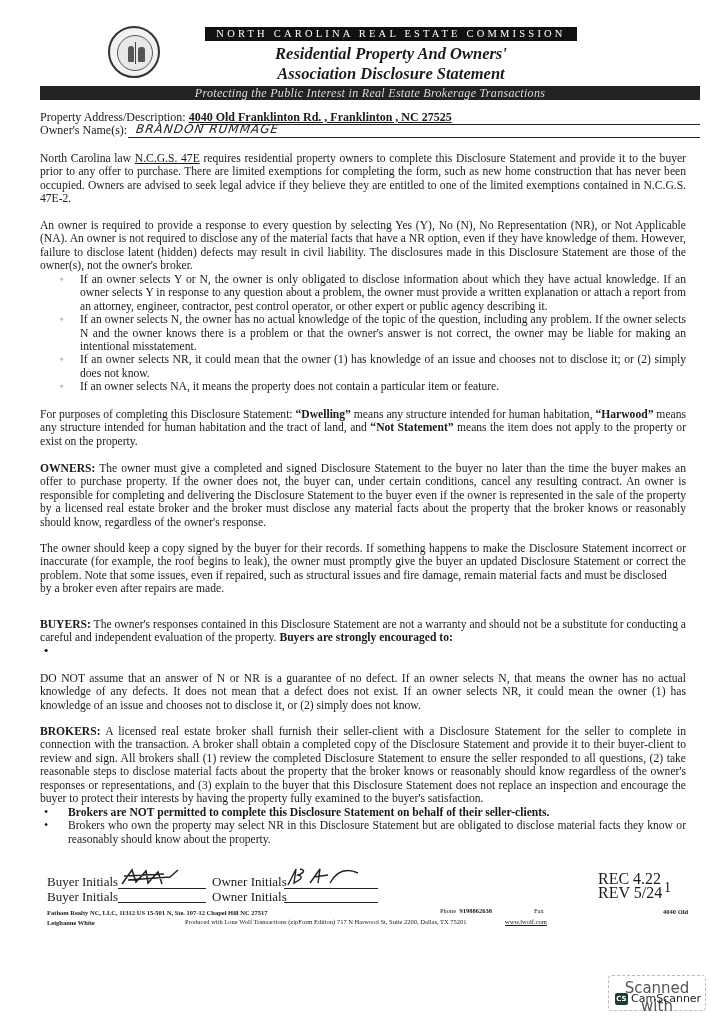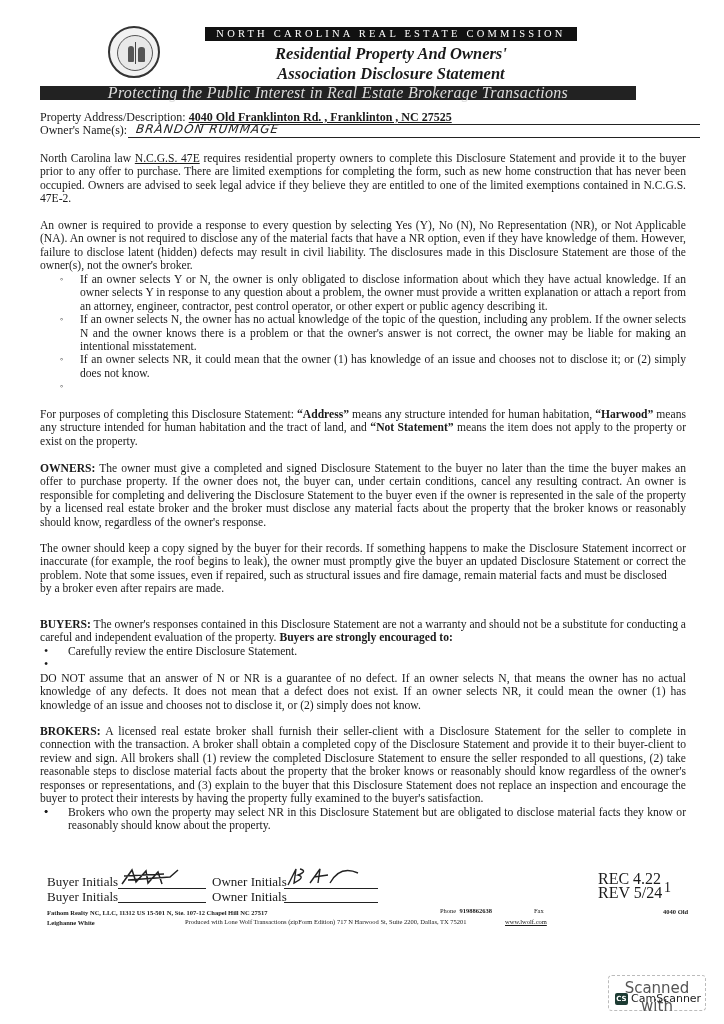--- a/index.html
+++ b/index.html
@@ -23,22 +23,22 @@
     color: #fff; font-size: 10.5px; letter-spacing: 3.2px; text-align: center; line-height: 14px;
     font-family: "Liberation Serif", serif;
   }
   .title {
     position: absolute; left: 205px; width: 372px; text-align: center;
     font-weight: bold; font-style: italic; font-size: 16.5px; line-height: 19px;
   }
   .title.l1 { top: 44px; }
   .title.l2 { top: 64px; }
   .tagline-bar {
-    position: absolute; left: 40px; top: 86px; width: 596px; height: 14px; background: #222;
-    color: #ddd; font-size: 16px; font-style: italic; text-align: center; line-height: 14px;
+    position: absolute; left: 40px; top: 86px; width: 660px; height: 14px; background: #222;
+    color: #ddd; font-size: 12px; font-style: italic; text-align: center; line-height: 14px;
     letter-spacing: 0.3px;
   }
   .row { position: absolute; left: 40px; width: 660px; font-size: 12px; line-height: 13px; white-space: nowrap; }
   .field-line { position: absolute; height: 1px; background: #222; }
   .addr-val { font-weight: bold; text-decoration: underline; }
   .owner-sig {
     position: absolute; left: 136px; top: 122px; font-family: "DejaVu Sans", sans-serif;
     font-style: italic; font-size: 12px; letter-spacing: 1px; color: #222; transform: skewX(-8deg);
   }
   .para {
@@ -99,48 +99,48 @@
 <div class="para" style="top:152px;">
   <span>North Carolina law </span><span class="u">N.C.G.S. 47E</span><span> requires residential property owners to complete this Disclosure Statement and provide it to the buyer prior to any offer to purchase. There are limited exemptions for completing the form, such as new home construction that has never been occupied. Owners are advised to seek legal advice if they believe they are entitled to one of the limited exemptions contained in N.C.G.S. 47E-2.</span>
 </div>
 
 <div class="para" style="top:219px;">An owner is required to provide a response to every question by selecting Yes (Y), No (N), No Representation (NR), or Not Applicable (NA). An owner is not required to disclose any of the material facts that have a NR option, even if they have knowledge of them. However, failure to disclose latent (hidden) defects may result in civil liability. The disclosures made in this Disclosure Statement are those of the owner(s), not the owner's broker.</div>
 
 <div class="bullets" style="top:273px;">
   <div class="bi"><span class="dot">◦</span><span>If an owner selects Y or N, the owner is only obligated to disclose information about which they have actual knowledge. If an owner selects Y in response to any question about a problem, the owner must provide a written explanation or attach a report from an attorney, engineer, contractor, pest control operator, or other expert or public agency describing it.</span></div>
   <div class="bi"><span class="dot">◦</span><span>If an owner selects N, the owner has no actual knowledge of the topic of the question, including any problem. If the owner selects N and the owner knows there is a problem or that the owner's answer is not correct, the owner may be liable for making an intentional misstatement.</span></div>
   <div class="bi"><span class="dot">◦</span><span>If an owner selects NR, it could mean that the owner (1) has knowledge of an issue and chooses not to disclose it; or (2) simply does not know.</span></div>
-  <div class="bi"><span class="dot">◦</span></div>
+  <div class="bi"><span class="dot">◦</span><span>If an owner selects NA, it means the property does not contain a particular item or feature.</span></div>
 </div>
 
 <div class="para" style="top:408px;">
-  <span>For purposes of completing this Disclosure Statement: </span><b>“Address”</b><span> means any structure intended for human habitation, </span><b>“Harwood”</b><span> means any structure intended for human habitation and the tract of land, and </span><b>“Not Statement”</b><span> means the item does not apply to the property or exist on the property.</span>
+  <span>For purposes of completing this Disclosure Statement: </span><b>“Dwelling”</b><span> means any structure intended for human habitation, </span><b>“Harwood”</b><span> means any structure intended for human habitation and the tract of land, and </span><b>“Not Statement”</b><span> means the item does not apply to the property or exist on the property.</span>
 </div>
 
 <div class="para" style="top:462px;">
   <b>OWNERS:</b><span> The owner must give a completed and signed Disclosure Statement to the buyer no later than the time the buyer makes an offer to purchase property. If the owner does not, the buyer can, under certain conditions, cancel any resulting contract. An owner is responsible for completing and delivering the Disclosure Statement to the buyer even if the owner is represented in the sale of the property by a licensed real estate broker and the broker must disclose any material facts about the property that the broker knows or reasonably should know, regardless of the owner's response.</span>
 </div>
 <div class="para" style="top:542px;">
   <span>The owner should keep a copy signed by the buyer for their records. If something happens to make the Disclosure Statement incorrect or inaccurate (for example, the roof begins to leak), the owner must promptly give the buyer an updated Disclosure Statement or correct the problem. Note that some issues, even if repaired, such as structural issues and fire damage, remain material facts and must be disclosed</span><br><span>by a broker even after repairs are made.</span>
 </div>
 
 <div class="para" style="top:618px;">
   <b>BUYERS:</b><span> The owner's responses contained in this Disclosure Statement are not a warranty and should not be a substitute for conducting a careful and independent evaluation of the property. </span><b>Buyers are strongly encouraged to:</b>
 </div>
 <div class="bullets sq" style="top:645px;">
-  <div class="bi"><span class="dot">•</span><span>Carefully review the entire Disclosure Statement.</span></div>
+  <div class="bi"><span class="dot">•</span></div>
   <div class="bi"><span class="dot">•</span></div>
 </div>
 <div class="para" style="top:672px;">DO NOT assume that an answer of N or NR is a guarantee of no defect. If an owner selects N, that means the owner has no actual knowledge of any defects. It does not mean that a defect does not exist. If an owner selects NR, it could mean the owner (1) has knowledge of an issue and chooses not to disclose it, or (2) simply does not know.</div>
 
 <div class="para" style="top:725px;">
   <b>BROKERS:</b><span> A licensed real estate broker shall furnish their seller-client with a Disclosure Statement for the seller to complete in connection with the transaction. A broker shall obtain a completed copy of the Disclosure Statement and provide it to their buyer-client to review and sign. All brokers shall (1) review the completed Disclosure Statement to ensure the seller responded to all questions, (2) take reasonable steps to disclose material facts about the property that the broker knows or reasonably should know regardless of the owner's responses or representations, and (3) explain to the buyer that this Disclosure Statement does not replace an inspection and encourage the buyer to protect their interests by having the property fully examined to the buyer's satisfaction.</span>
 </div>
 <div class="bullets sq" style="top:806px;">
-  <div class="bi"><span class="dot">•</span></div>
+  <div class="bi"><span class="dot">•</span><b>Brokers are NOT permitted to complete this Disclosure Statement on behalf of their seller-clients.</b></div>
   <div class="bi"><span class="dot">•</span><span>Brokers who own the property may select NR in this Disclosure Statement but are obligated to disclose material facts they know or reasonably should know about the property.</span></div>
 </div>
 
 <div class="initials" style="left:47px; top:874px;">Buyer Initials</div>
 <div class="sig-line" style="left:118px; top:888px; width:88px;"></div>
 <svg class="scribble" style="left:118px; top:866px;" width="70" height="22">
   <path d="M4 18 L14 4 L18 16 L28 5 L30 17 L40 6 L44 18 M6 10 L46 8 M10 14 L52 11 L60 4" stroke="#222" stroke-width="1.5" fill="none"></path>
 </svg>
 <div class="initials" style="left:212px; top:874px;">Owner Initials</div>
 <div class="sig-line" style="left:284px; top:888px; width:94px;"></div>

